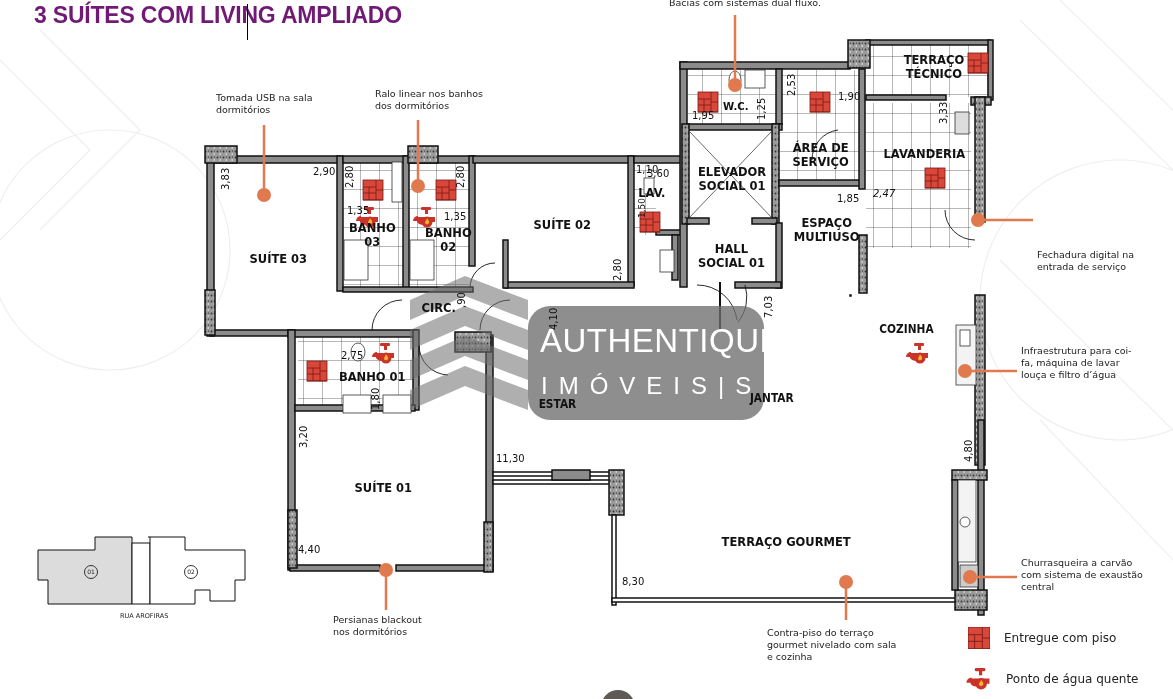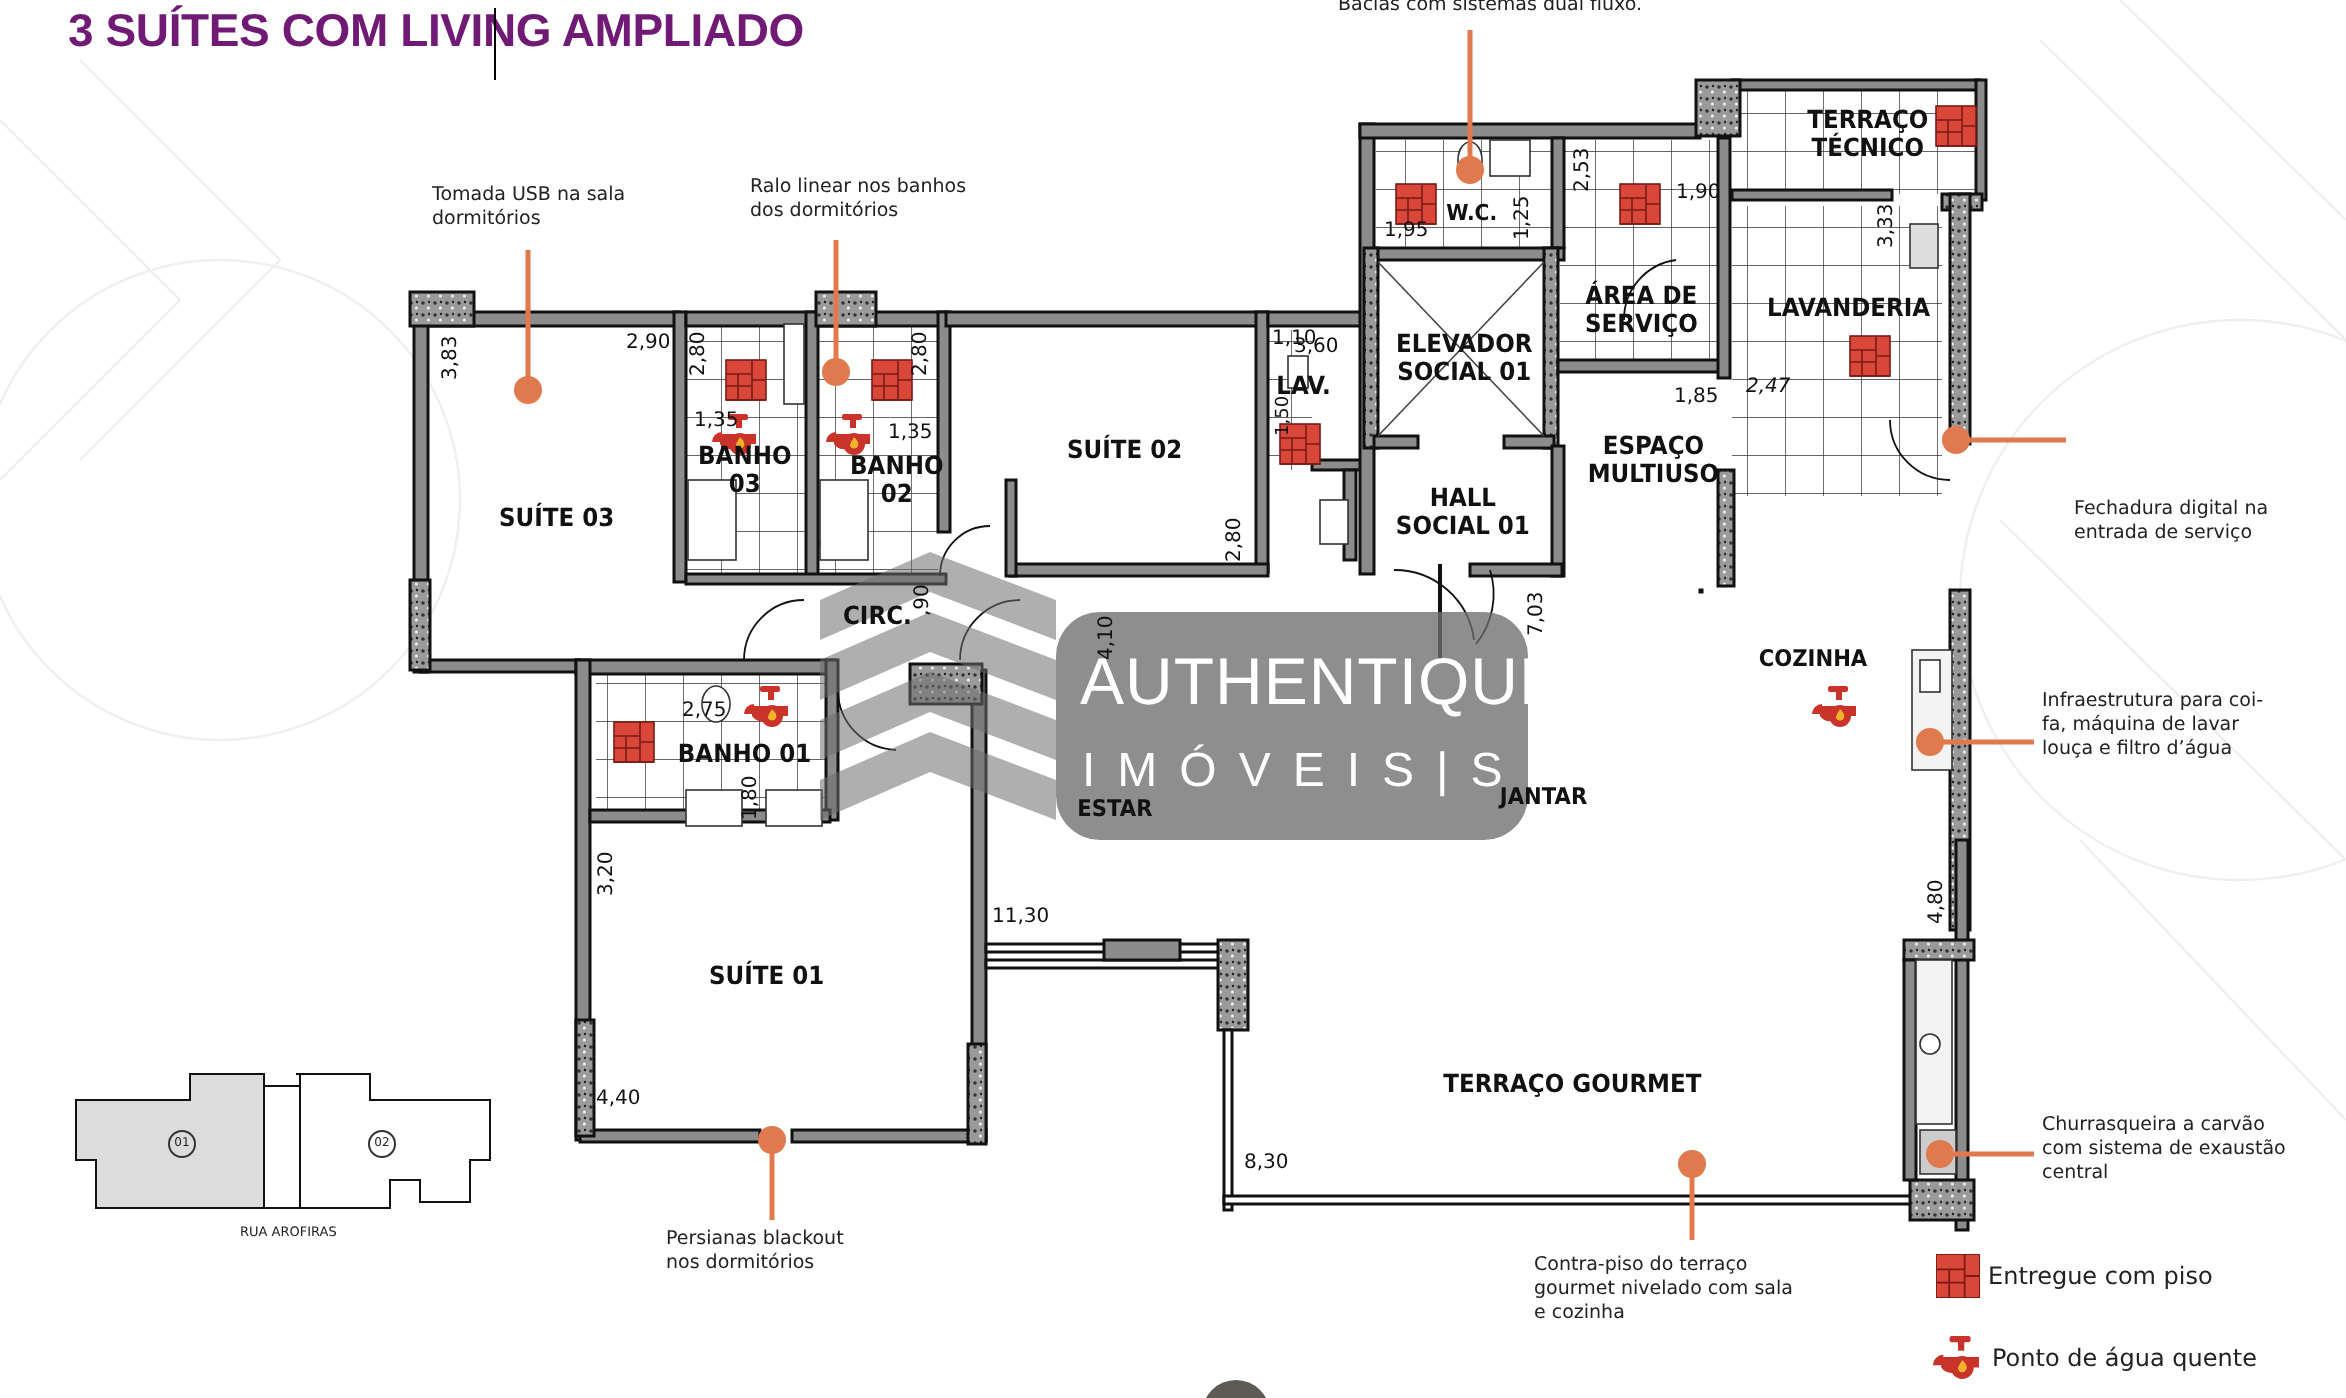--- a/index.html
+++ b/index.html
@@ -6,21 +6,21 @@
   body{width:1173px;height:699px;position:relative;overflow:hidden;font-family:"DejaVu Sans",sans-serif;}
   .bgpat{position:absolute;inset:0;}
   .title{position:absolute;left:34px;top:2px;font-family:"Liberation Sans",sans-serif;font-size:23px;font-weight:bold;color:#701a75;letter-spacing:-0.2px;white-space:nowrap;}
   .cursor-line{position:absolute;left:247px;top:4px;width:1px;height:36px;background:#000;}
   svg.plan{position:absolute;left:0;top:0;}
   .room{position:absolute;font-family:"DejaVu Sans",sans-serif;font-weight:bold;color:#111;font-size:12.5px;line-height:14px;text-align:center;white-space:nowrap;transform:scaleX(0.92);transform-origin:center;}
   .dim{position:absolute;font-family:"DejaVu Sans",sans-serif;font-size:10px;color:#111;white-space:nowrap;}
   .dim.v{transform:rotate(-90deg);transform-origin:left top;}
   .note{position:absolute;font-family:"DejaVu Sans",sans-serif;font-size:9.5px;line-height:12px;color:#222;}
   .note.just{text-align:justify;text-align-last:left;}
-  .legend-item{position:absolute;display:flex;align-items:center;gap:4px;}
+  .legend-item{position:absolute;display:flex;align-items:center;gap:14px;}
   .legend-label{font-family:"DejaVu Sans",sans-serif;font-size:12px;color:#222;white-space:nowrap;}
   .wm{position:absolute;left:528px;top:306px;width:236px;height:114px;background:rgba(110,110,110,0.78);border-radius:22px;}
   .wm-1{position:absolute;left:540px;top:322px;font-family:"Liberation Sans",sans-serif;font-size:33px;color:#fff;letter-spacing:0.5px;white-space:nowrap;}
   .wm-2{position:absolute;left:541px;top:372px;font-family:"Liberation Sans",sans-serif;font-size:24px;color:#fff;letter-spacing:11px;white-space:nowrap;}
   .key-title{position:absolute;left:120px;top:612px;font-family:"DejaVu Sans",sans-serif;font-size:6.5px;color:#222;white-space:nowrap;}
   .key-num{position:absolute;font-family:"DejaVu Sans",sans-serif;font-size:6px;color:#222;width:12px;height:12px;border:1px solid #333;border-radius:50%;text-align:center;line-height:12px;}
   .bottom-bump{position:absolute;left:601px;top:690px;width:34px;height:20px;background:#5e5a55;border-radius:17px 17px 0 0;}
 </style>
 </head>
 <body>

